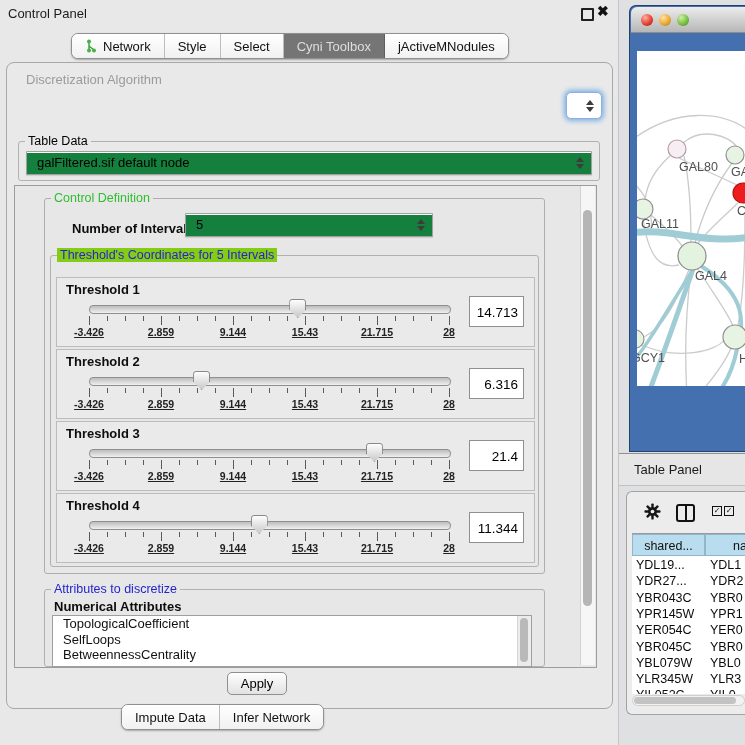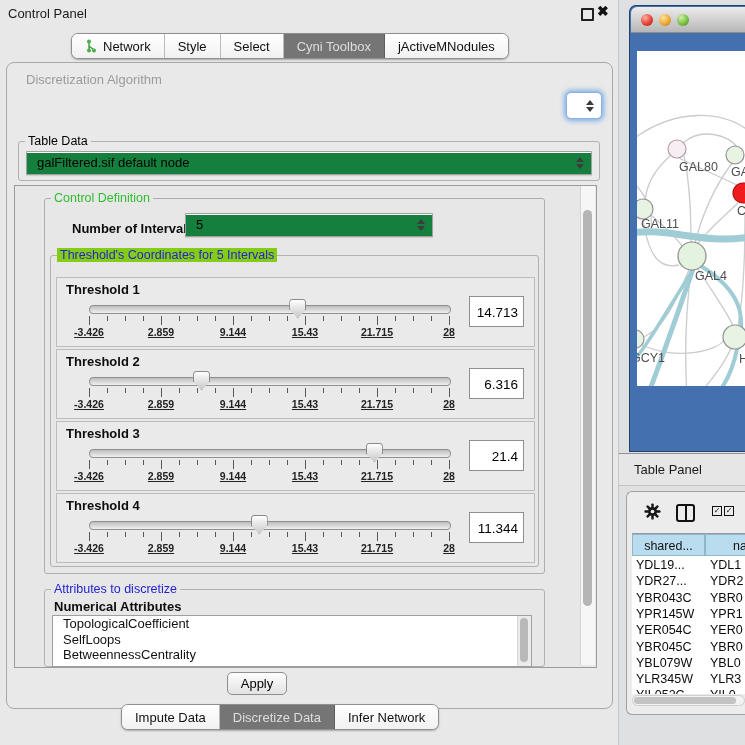--- a/index.html
+++ b/index.html
@@ -311,23 +311,20 @@
         <div class="attr-scroll">
           <div class="thumb"></div>
         </div>
     </div>
 
     <div class="apply-btn">Apply</div>
 
     <div class="tabbar bottom" id="bottom-tabs">
         <div class="tabseg">
           <span>Impute Data</span>
-        </div>
-        <div class="tabseg selected">
-          <span>Discretize Data</span>
         </div>
         <div class="tabseg">
           <span>Infer Network</span>
         </div>
       </div>
   </div>
 
   <div class="net-window">
     <div class="net-titlebar">
       <div class="light red"></div>

